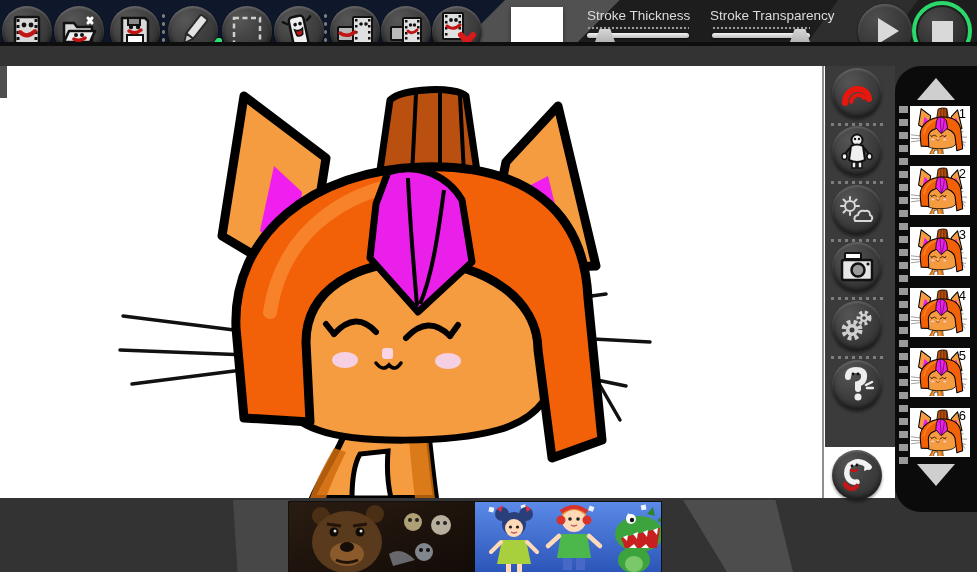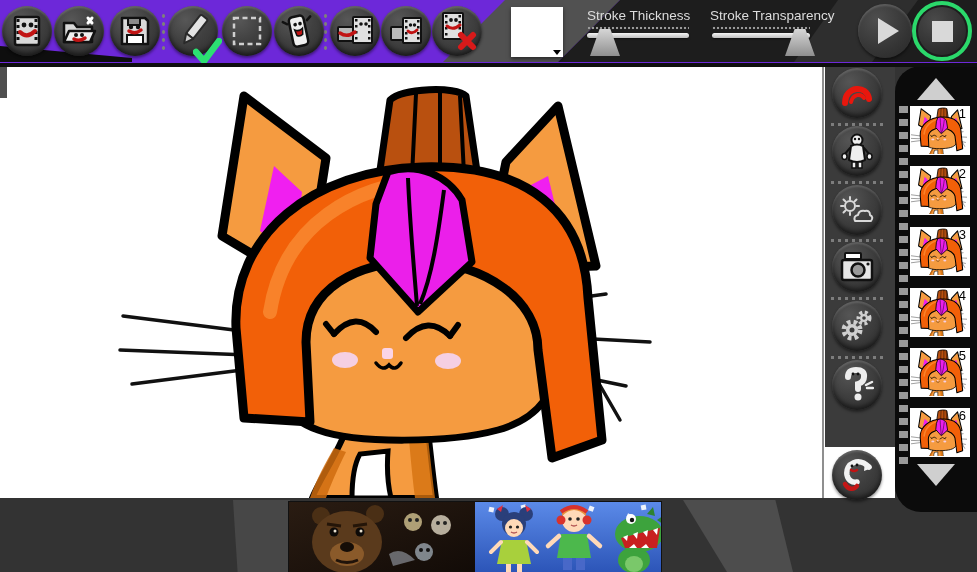--- a/index.html
+++ b/index.html
@@ -1,22 +1,22 @@
 <!DOCTYPE html>
 <html><head>
 <meta charset="utf-8">
 <style>
   * { margin:0; padding:0; box-sizing:border-box; }
   html,body { width:977px; height:572px; overflow:hidden; background:#333;
     font-family:"Liberation Sans", sans-serif; }
   #app { position:relative; width:977px; height:572px; background:#333; overflow:hidden; }
 
   
-  .toolbar { position:absolute; left:0; top:0; width:977px; height:67px;
-    background:#6d28d9; border-bottom:4px solid #0e0e0e; overflow:hidden; z-index:20; }
+  .toolbar { position:absolute; left:0; top:0; width:977px; height:46px;
+    background:#0f172a; border-bottom:4px solid #0e0e0e; overflow:hidden; z-index:20; }
   .tb-overlay { position:absolute; inset:0; pointer-events:none; }
   .band-light { position:absolute; inset:0; background:#515151;
     clip-path:polygon(505px 0,620px 0,558px 62px,443px 62px); }
   .band-dark { position:absolute; inset:0; background:#1d1d1d;
     clip-path:polygon(620px 0,977px 0,977px 62px,558px 62px); }
   .band-wedge { position:absolute; inset:0; background:#2e2e2e;
     clip-path:polygon(838px 0,918px 0,872px 62px,794px 62px); }
   .band-blk { position:absolute; inset:0; background:#0e0e0e;
     clip-path:polygon(0 46px,132px 58px,132px 62px,0 62px); }
 

